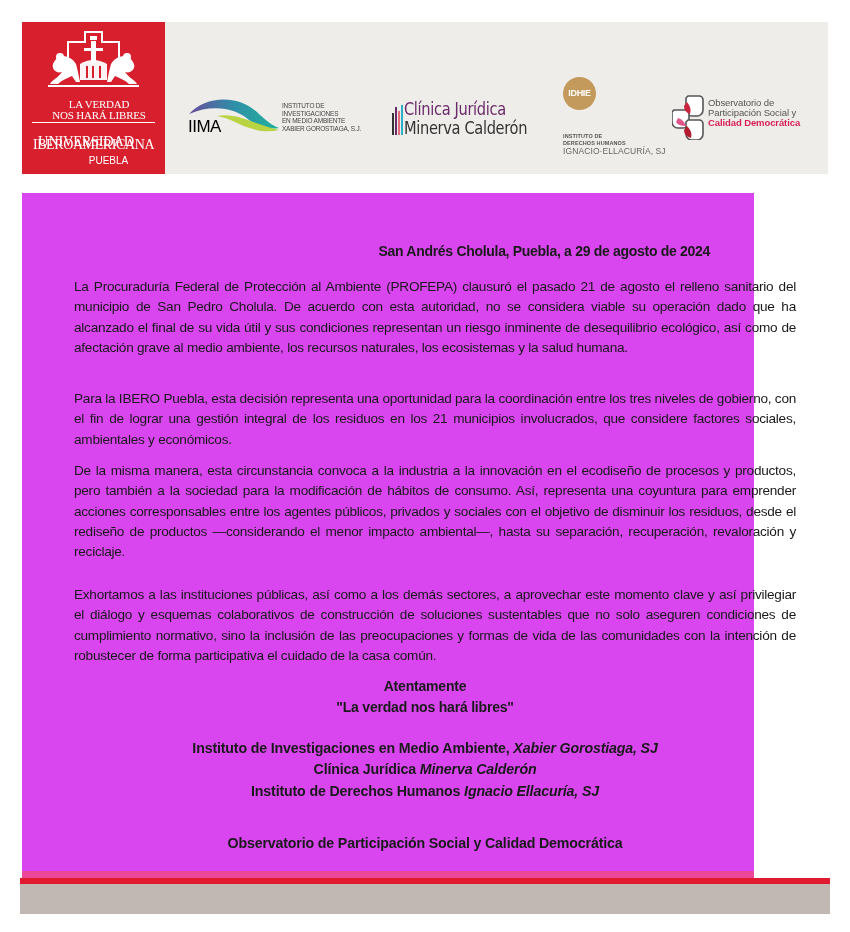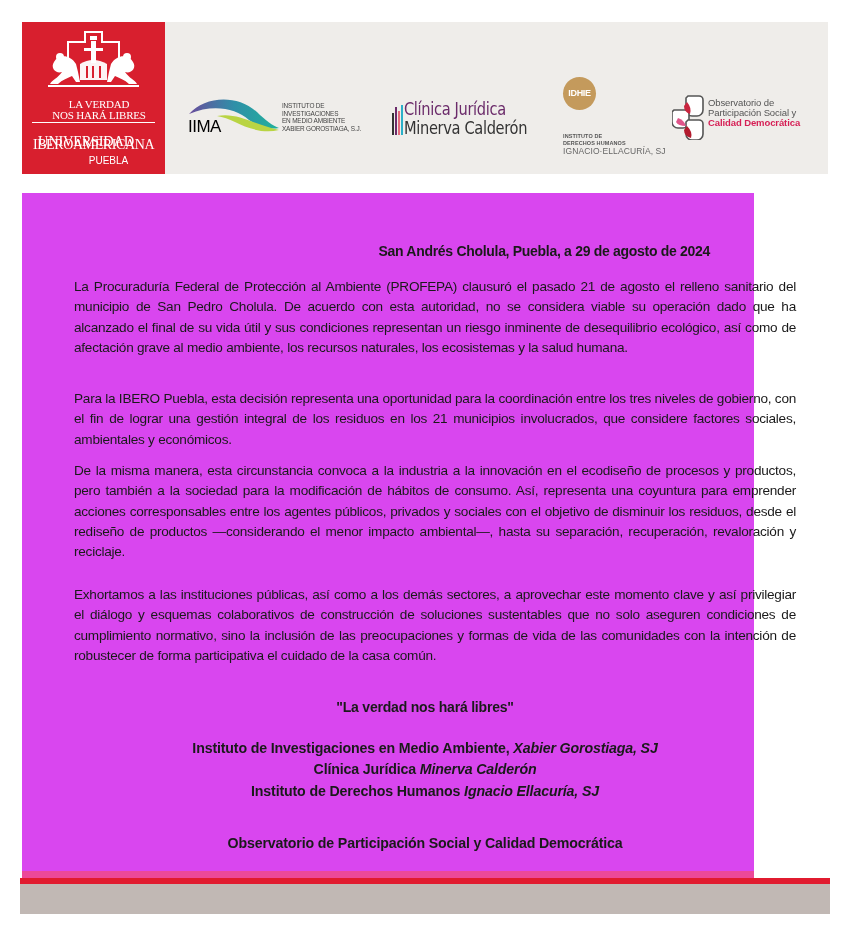--- a/index.html
+++ b/index.html
@@ -145,20 +145,21 @@
     <div class="t c">Calidad Democrática</div>
   </div>
 </div>
 
 <div class="main">
   <div class="date">San Andrés Cholula, Puebla, a 29 de agosto de 2024</div>
   <p class="para p1">La Procuraduría Federal de Protección al Ambiente (PROFEPA) clausuró el pasado 21 de agosto el relleno sanitario del municipio de San Pedro Cholula. De acuerdo con esta autoridad, no se considera viable su operación dado que ha alcanzado el final de su vida útil y sus condiciones representan un riesgo inminente de desequilibrio ecológico, así como de afectación grave al medio ambiente, los recursos naturales, los ecosistemas y la salud humana.</p>
   <p class="para p2">Para la IBERO Puebla, esta decisión representa una oportunidad para la coordinación entre los tres niveles de gobierno, con el fin de lograr una gestión integral de los residuos en los 21 municipios involucrados, que considere factores sociales, ambientales y económicos.</p>
   <p class="para p3">De la misma manera, esta circunstancia convoca a la industria a la innovación en el ecodiseño de procesos y productos, pero también a la sociedad para la modificación de hábitos de consumo. Así, representa una coyuntura para emprender acciones corresponsables entre los agentes públicos, privados y sociales con el objetivo de disminuir los residuos, desde el rediseño de productos —considerando el menor impacto ambiental—, hasta su separación, recuperación, revaloración y reciclaje.</p>
   <p class="para p4">Exhortamos a las instituciones públicas, así como a los demás sectores, a aprovechar este momento clave y así privilegiar el diálogo y esquemas colaborativos de construcción de soluciones sustentables que no solo aseguren condiciones de cumplimiento normativo, sino la inclusión de las preocupaciones y formas de vida de las comunidades con la intención de robustecer de forma participativa el cuidado de la casa común.</p>
+  <div class="closing c1">Atentamente</div>
   <div class="closing c2">"La verdad nos hará libres"</div>
 
   <div class="sig s1"><span>Instituto de Investigaciones en Medio Ambiente, </span><i>Xabier Gorostiaga, SJ</i></div>
   <div class="sig s2"><span>Clínica Jurídica </span><i>Minerva Calderón</i></div>
   <div class="sig s3"><span>Instituto de Derechos Humanos </span><i>Ignacio Ellacuría, SJ</i></div>
   <div class="sig s4"><span>Observatorio de Participación Social y Calidad Democrática</span><i></i></div>
 </div>
 
 <div class="redbar"></div>
 <div class="greybar"></div>

